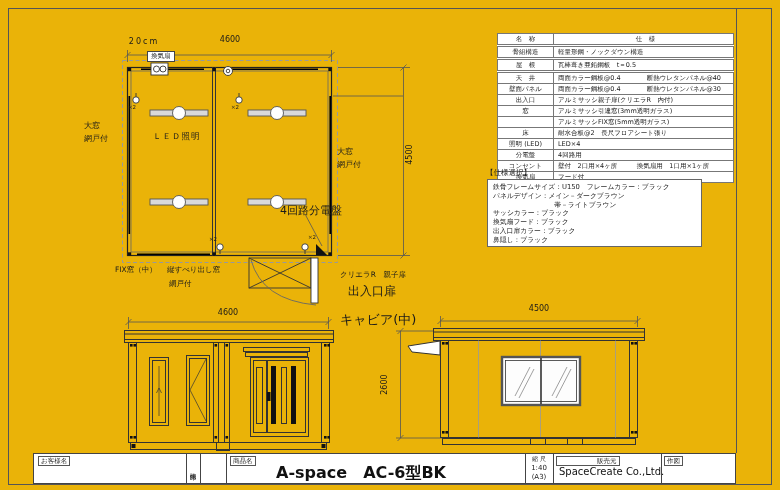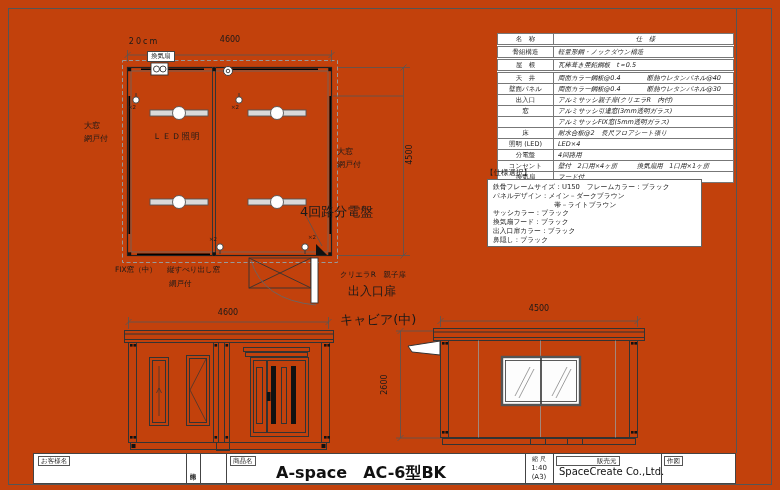--- a/index.html
+++ b/index.html
@@ -1,30 +1,30 @@
 <!DOCTYPE html>
 <html><head>
 <meta charset="utf-8">
 <style>
   html,body{margin:0;padding:0;background:#e8e8e8;}
-  .page{position:relative;width:780px;height:490px;background:#c2410c;overflow:hidden;
+  .page{position:relative;width:780px;height:490px;background:#eab308;overflow:hidden;
         font-family:"DejaVu Sans",sans-serif;color:#1a1a1a;}
   svg{position:absolute;left:0;top:0;}
   .lb{position:absolute;white-space:pre;font-size:8px;line-height:1.15;color:#1a1a1a;}
   .ctr{text-align:center;}
   .rot{transform:rotate(-90deg);transform-origin:center;text-align:center;}
   .tag{position:absolute;border:1px solid #555;font-size:6.5px;line-height:8px;padding:0 2px;background:#fff;white-space:pre;}
   .boxlabel{position:absolute;border:1px solid #444;font-size:6.5px;line-height:9px;padding:0 3px;background:#fff;white-space:pre;}
   
   table.spec{position:absolute;left:497px;top:33px;width:237px;border-collapse:collapse;table-layout:fixed;
              font-size:6.5px;background:#fff;}
   table.spec th,table.spec td{border:1px solid #777;height:10px;padding:0;line-height:1;overflow:hidden;
              font-weight:normal;white-space:pre;}
   table.spec .c1{width:55px;text-align:center;}
-  table.spec .sp{text-align:left;padding-left:4px;font-style:italic;}
+  table.spec .sp{text-align:left;padding-left:4px;}
   table.spec tr.dbl th,table.spec tr.dbl td{border-bottom:3px double #777;}
   
   .selbox{position:absolute;left:487px;top:179px;width:215px;height:68px;border:1px solid #666;
           padding:3px 5px;box-sizing:border-box;background:#fff;}
   .selbox div{font-size:6.8px;line-height:8.8px;white-space:pre;}
   
   .tblock{position:absolute;left:33px;top:453px;width:703px;height:31px;border:1px solid #444;
           box-sizing:border-box;background:#fff;}
   .vdiv{position:absolute;top:0;bottom:0;width:0;border-left:1px solid #444;}
   .stamp{position:absolute;left:153px;top:2px;width:13px;height:27px;writing-mode:vertical-rl;
@@ -246,21 +246,21 @@
 <div class="lb" style="left:153px;top:132px;font-size:8.5px;letter-spacing:1px;">ＬＥＤ照明</div>
 <div class="lb" style="left:84px;top:121px;">大窓</div>
 <div class="lb" style="left:84px;top:134px;">網戸付</div>
 <div class="lb" style="left:337px;top:147px;">大窓</div>
 <div class="lb" style="left:337px;top:160px;">網戸付</div>
 <div class="lb rot" style="left:389px;top:150px;width:42px;">4500</div>
 <div class="lb" style="left:128px;top:104px;font-size:5.5px;">×2</div>
 <div class="lb" style="left:231px;top:104px;font-size:5.5px;">×2</div>
 <div class="lb" style="left:209px;top:236px;font-size:5.5px;">×2</div>
 <div class="lb" style="left:308px;top:234px;font-size:5.5px;">×2</div>
-<div class="lb" style="left:300px;top:205px;font-size:13px;">4回路分電盤</div>
+<div class="lb" style="left:280px;top:205px;font-size:11px;">4回路分電盤</div>
 <div class="lb" style="left:115px;top:266px;font-size:7.5px;">FIX窓（中）</div>
 <div class="lb" style="left:167px;top:266px;font-size:7.5px;">縦すべり出し窓</div>
 <div class="lb" style="left:169px;top:280px;font-size:7.5px;">網戸付</div>
 <div class="lb" style="left:340px;top:271px;font-size:7.5px;">クリエラR　親子扉</div>
 <div class="lb" style="left:340px;top:285px;font-size:12px;padding-left:8px;">出入口扉</div>
 <div class="lb" style="left:340px;top:299px;font-size:13px;margin-top:14px;">キャビア(中)</div>
 
 <div class="lb ctr" style="left:204px;top:308px;width:48px;">4600</div>
 <div class="lb ctr" style="left:515px;top:304px;width:48px;">4500</div>
 <div class="lb rot" style="left:364px;top:380px;width:42px;">2600</div>

